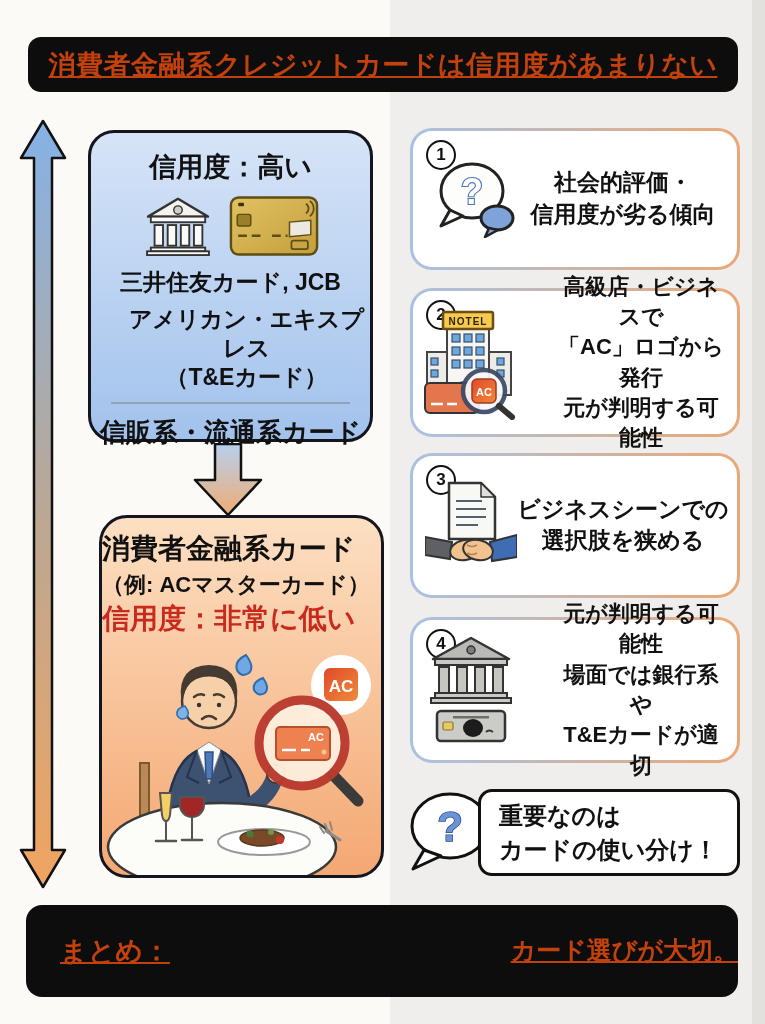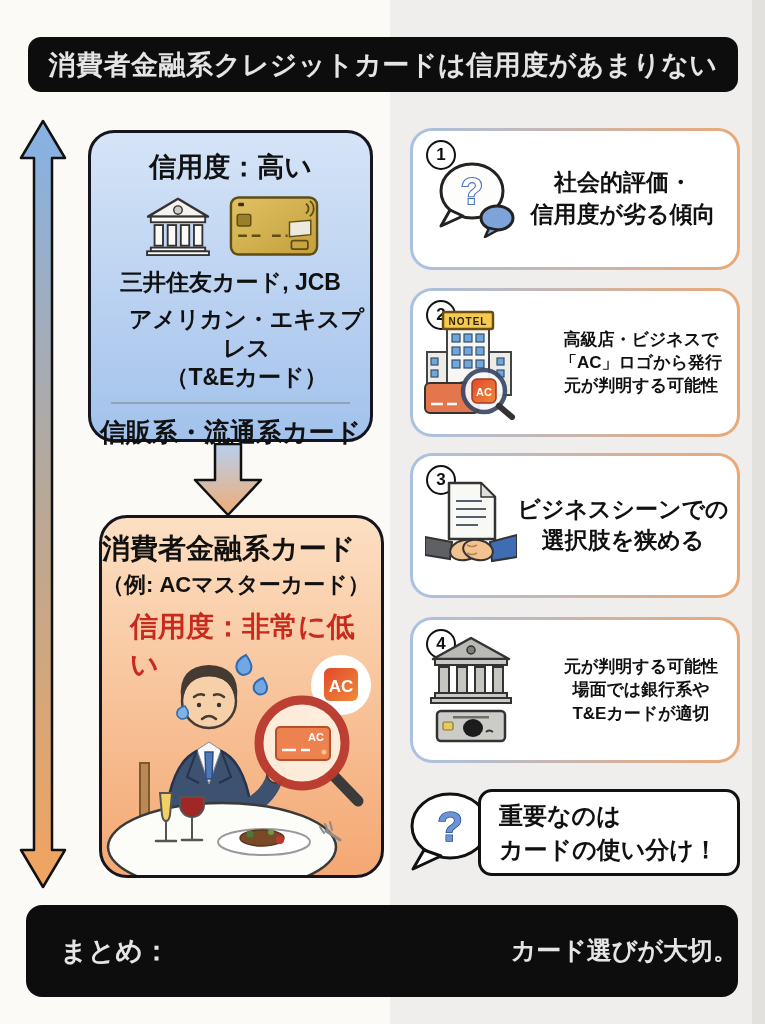--- a/index.html
+++ b/index.html
@@ -7,22 +7,22 @@
     position:relative;width:765px;height:1024px;overflow:hidden;
     background:#fbfaf7;
     font-family:"Liberation Sans","DejaVu Sans",sans-serif;
     color:#111;
   }
   .bg-right{position:absolute;left:390px;top:0;width:375px;height:1024px;background:#efeeec;}
   .bg-right-edge{position:absolute;left:752px;top:0;width:13px;height:1024px;background:#e2e1de;}
 
   
   .banner{
-    position:absolute;background:#0d0d0d;color:#e5e5e5;font-weight:bold;
-    display:flex;align-items:center;justify-content:center;
+    position:absolute;background:#0d0d0d;color:#c2410c;font-weight:bold;
+    display:flex;align-items:center;justify-content:center;text-decoration:underline;
   }
   .title-banner{left:28px;top:37px;width:710px;height:55px;border-radius:13px;font-size:27px;letter-spacing:.5px;}
   .summary-banner{left:26px;top:905px;width:712px;height:92px;border-radius:16px;justify-content:space-between;}
   .summary-label{font-size:27px;margin-left:34px;flex:none;}
   .summary-lines{margin-left:16px;font-size:25px;line-height:1.42;}
 
   
   .v-arrow{position:absolute;left:19px;top:118px;width:48px;height:772px;}
   .d-arrow{position:absolute;left:193px;top:443px;width:70px;height:74px;}
 
@@ -38,39 +38,39 @@
   .high-divider{width:86%;border:none;border-top:2px solid #93a3b6;margin:11px auto 0;}
   .high-footer{font-size:26px;font-weight:bold;margin-top:11px;}
 
   .low-box{
     position:absolute;left:99px;top:515px;width:285px;height:363px;box-sizing:border-box;
     background:linear-gradient(#fcdfc2,#f4a873);
     border:3px solid #15151f;border-radius:28px;text-align:left;overflow:hidden;
   }
   .low-heading{font-size:28px;font-weight:bold;margin-top:12px;}
   .low-example{font-size:22px;font-weight:bold;margin-top:2px;}
-  .low-warning{font-size:28px;font-weight:bold;margin-top:8px;color:#c92a1e;padding-left:28px;}
+  .low-warning{font-size:28px;font-weight:bold;margin-top:0;color:#c92a1e;}
   .dinner{position:absolute;left:2px;bottom:0;width:275px;height:230px;}
 
   
   .right-card{
     position:absolute;left:410px;width:330px;border-radius:22px;
     background:linear-gradient(90deg,#a9c2e2,#eaa876);
   }
   .right-card-inner{position:absolute;inset:3px;background:#fff;border-radius:19px;}
   .num-badge{
     position:absolute;top:9px;left:13px;width:26px;height:26px;border:2.5px solid #111;border-radius:50%;
     display:flex;align-items:center;justify-content:center;font-size:17px;font-weight:bold;background:#fff;
   }
   .card-icon{position:absolute;top:50%;transform:translateY(-50%);}
   .card-text{
     position:absolute;left:104px;right:8px;top:50%;transform:translateY(-50%);
     text-align:center;font-weight:bold;line-height:1.38;
   }
-  .fs23{font-size:23px;} .fs22{font-size:17px;margin-left:36px;}
+  .fs23{font-size:23px;} .fs22{font-size:22px;margin-left:36px;}
 
   
   .concl-bubble{position:absolute;left:406px;top:790px;width:84px;height:86px;}
   .concl-box{
     position:absolute;left:478px;top:789px;width:262px;height:87px;box-sizing:border-box;
     background:#fff;border:3px solid #111;border-radius:14px;
     display:flex;flex-direction:column;justify-content:center;padding-left:18px;
     font-size:24px;font-weight:bold;line-height:1.4;
   }
 </style>

